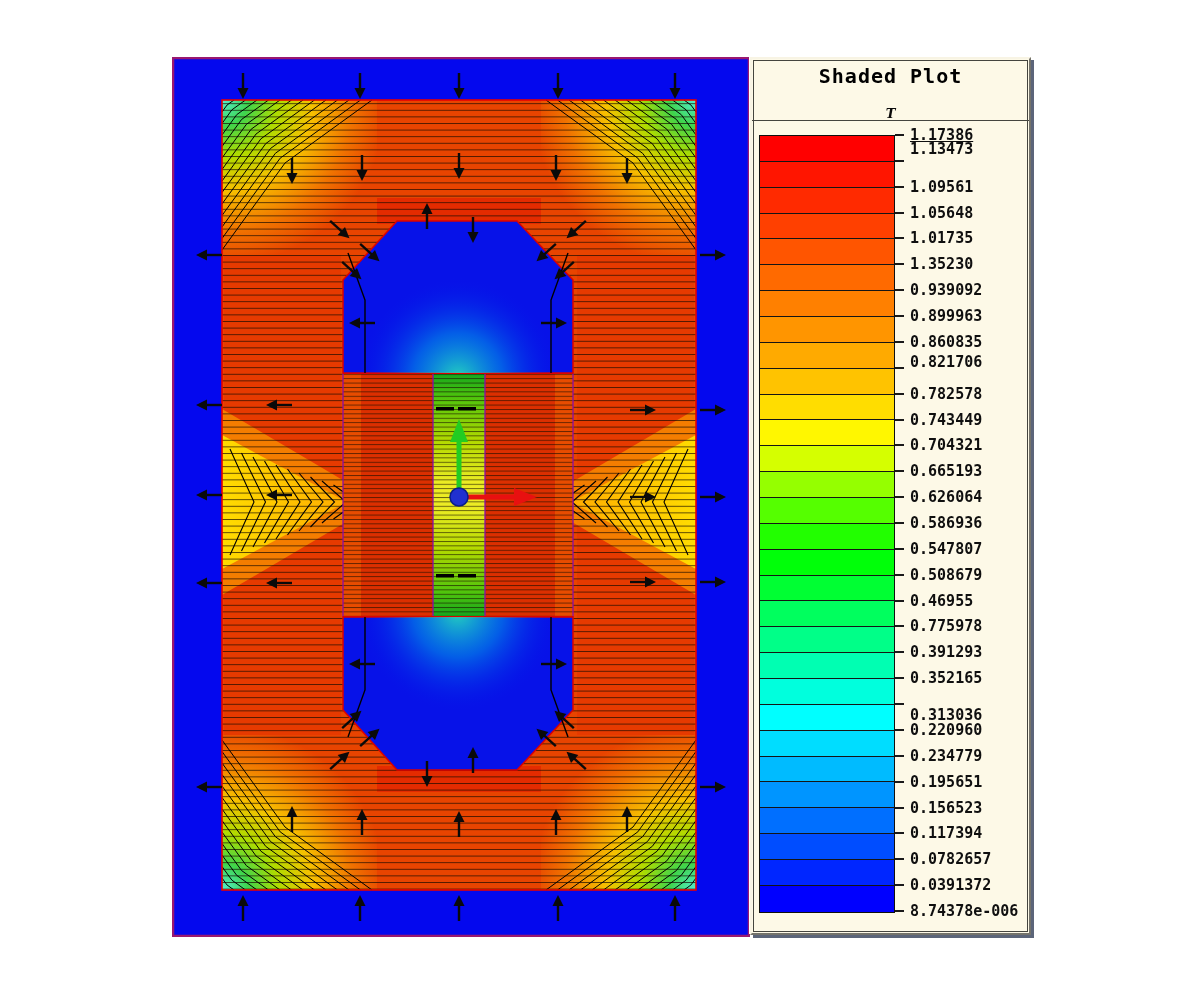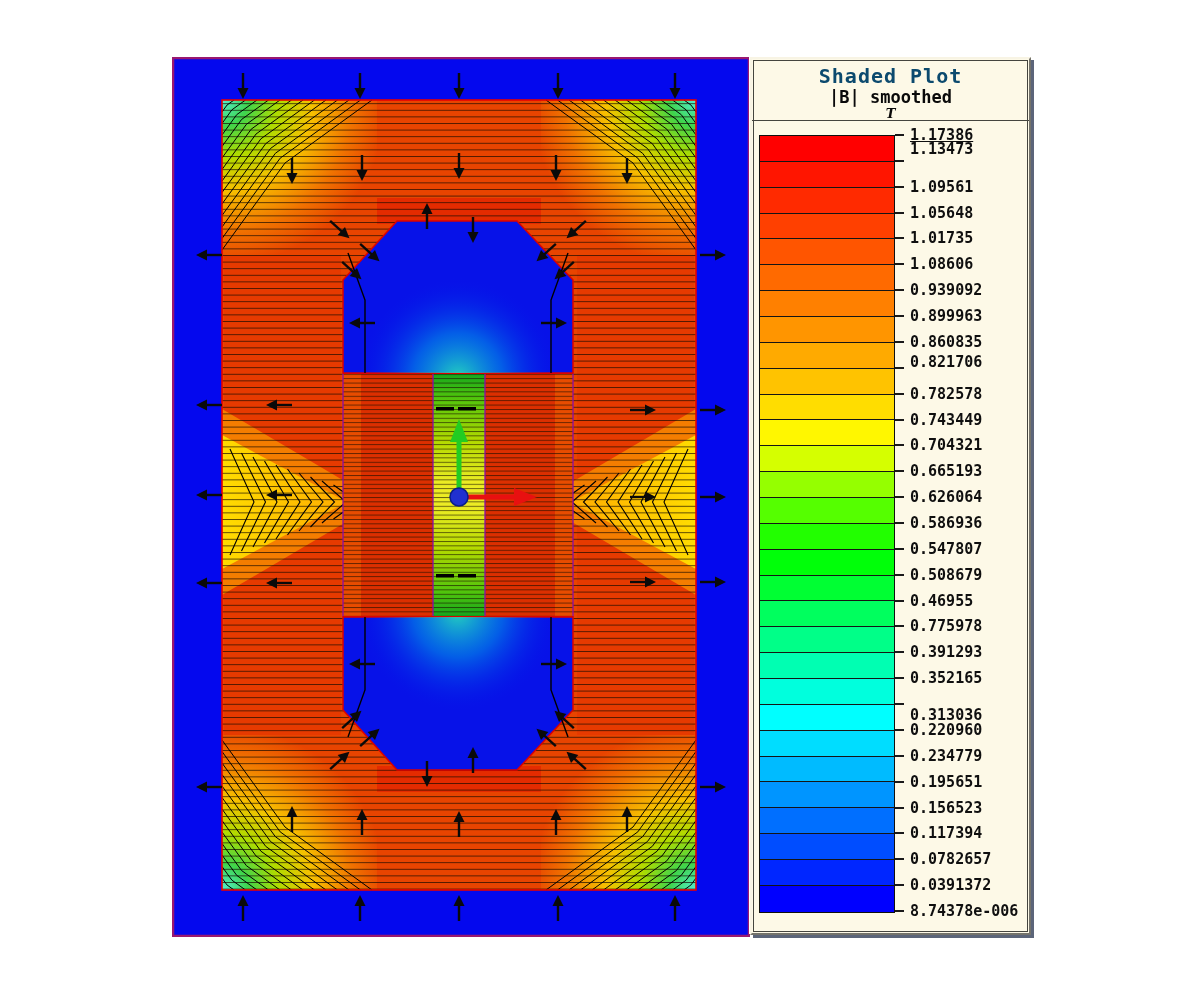--- a/index.html
+++ b/index.html
@@ -8,21 +8,21 @@
   .stage{position:absolute;left:128px;top:0;width:944px;height:1000px;
        background:linear-gradient(180deg,#16295f 0%,#1d3a75 16%,#3c5astrip 0,#44639d 38%,
                   #6d8cbd 58%,#9db8dd 78%,#c6d9f0 92%,#d9e8f8 100%);}
   .plot-wrap{position:absolute;left:44px;top:57px;width:578px;height:880px;}
   .plot-wrap svg{display:block;}
   .legend{position:absolute;left:622px;top:57px;width:281px;height:878px;
        background:#fdf9e7;border:2px solid;border-color:#f8f4e4 #74736b #74736b #f8f4e4;
        box-shadow:3px 3px 0 #5c6579, -1px -1px 0 #ffffff;box-sizing:border-box;}
   .legend-inner{position:absolute;inset:1px;border:1px solid #45453f;}
   .lg-title{position:absolute;top:5px;left:0;width:100%;text-align:center;
-       font-size:20px;font-weight:bold;color:#0c4a6e;letter-spacing:1px;}
+       font-size:20px;font-weight:bold;color:#000000;letter-spacing:1px;}
   .lg-sub{position:absolute;top:28px;left:0;width:100%;text-align:center;
        font-size:17px;font-weight:bold;color:#0a0a0a;}
   .lg-unit{position:absolute;top:47px;left:0;width:100%;text-align:center;
        font-size:13px;font-weight:bold;font-style:italic;color:#0a0a0a;
        font-family:"DejaVu Serif","Liberation Serif",serif;}
   .lg-sep{position:absolute;top:61px;left:0;width:100%;height:0;border-top:1px solid #45453f;}
   .cbar{position:absolute;left:7px;top:76px;width:136px;height:778px;
        border:1px solid #101010;box-sizing:border-box;}
   .cband{width:100%;border-bottom:1px solid #151515;box-sizing:border-box;}
   .cband:last-child{border-bottom:none;}
@@ -476,21 +476,20 @@
       <line x1="287" y1="440" x2="342" y2="440" stroke="#e81010" stroke-width="5"></line>
       <polygon points="342,431 342,449 365,440" fill="#e81010"></polygon>
       <circle cx="287" cy="440" r="9" fill="#2030d0" stroke="#0a1e88" stroke-width="1.5"></circle>
     </g>
   </svg>
   </div>
 
   <div class="legend">
     <div class="legend-inner"></div>
     <div class="lg-title">Shaded Plot</div>
-    <div class="lg-sub">|B| smoothed</div>
     <div class="lg-unit">T</div>
     <div class="lg-sep"></div>
     <div class="cbar" id="cbar">
         <div class="cband" style="height: 25.8667px; background: rgb(255, 0, 0);"></div>
         <div class="cband" style="height: 25.8667px; background: rgb(255, 21, 0);"></div>
         <div class="cband" style="height: 25.8667px; background: rgb(255, 42, 0);"></div>
         <div class="cband" style="height: 25.8667px; background: rgb(255, 64, 0);"></div>
         <div class="cband" style="height: 25.8667px; background: rgb(255, 85, 0);"></div>
         <div class="cband" style="height: 25.8667px; background: rgb(255, 106, 0);"></div>
         <div class="cband" style="height: 25.8667px; background: rgb(255, 128, 0);"></div>
@@ -523,21 +522,21 @@
         <div class="clabel" style="top: 68px; text-decoration: underline;">1.17386</div>
         <div class="ctick" style="top: 100.867px;"></div>
         <div class="clabel" style="top: 82px;">1.13473</div>
         <div class="ctick" style="top: 126.733px;"></div>
         <div class="clabel" style="top: 119.733px;">1.09561</div>
         <div class="ctick" style="top: 152.6px;"></div>
         <div class="clabel" style="top: 145.6px;">1.05648</div>
         <div class="ctick" style="top: 178.467px;"></div>
         <div class="clabel" style="top: 171.467px;">1.01735</div>
         <div class="ctick" style="top: 204.333px;"></div>
-        <div class="clabel" style="top: 197.333px;">1.08606</div>
+        <div class="clabel" style="top: 197.333px;">1.35230</div>
         <div class="ctick" style="top: 230.2px;"></div>
         <div class="clabel" style="top: 223.2px;">0.939092</div>
         <div class="ctick" style="top: 256.067px;"></div>
         <div class="clabel" style="top: 249.067px;">0.899963</div>
         <div class="ctick" style="top: 281.933px;"></div>
         <div class="clabel" style="top: 274.933px;">0.860835</div>
         <div class="ctick" style="top: 307.8px;"></div>
         <div class="clabel" style="top: 295px;">0.821706</div>
         <div class="ctick" style="top: 333.667px;"></div>
         <div class="clabel" style="top: 326.667px;">0.782578</div>

